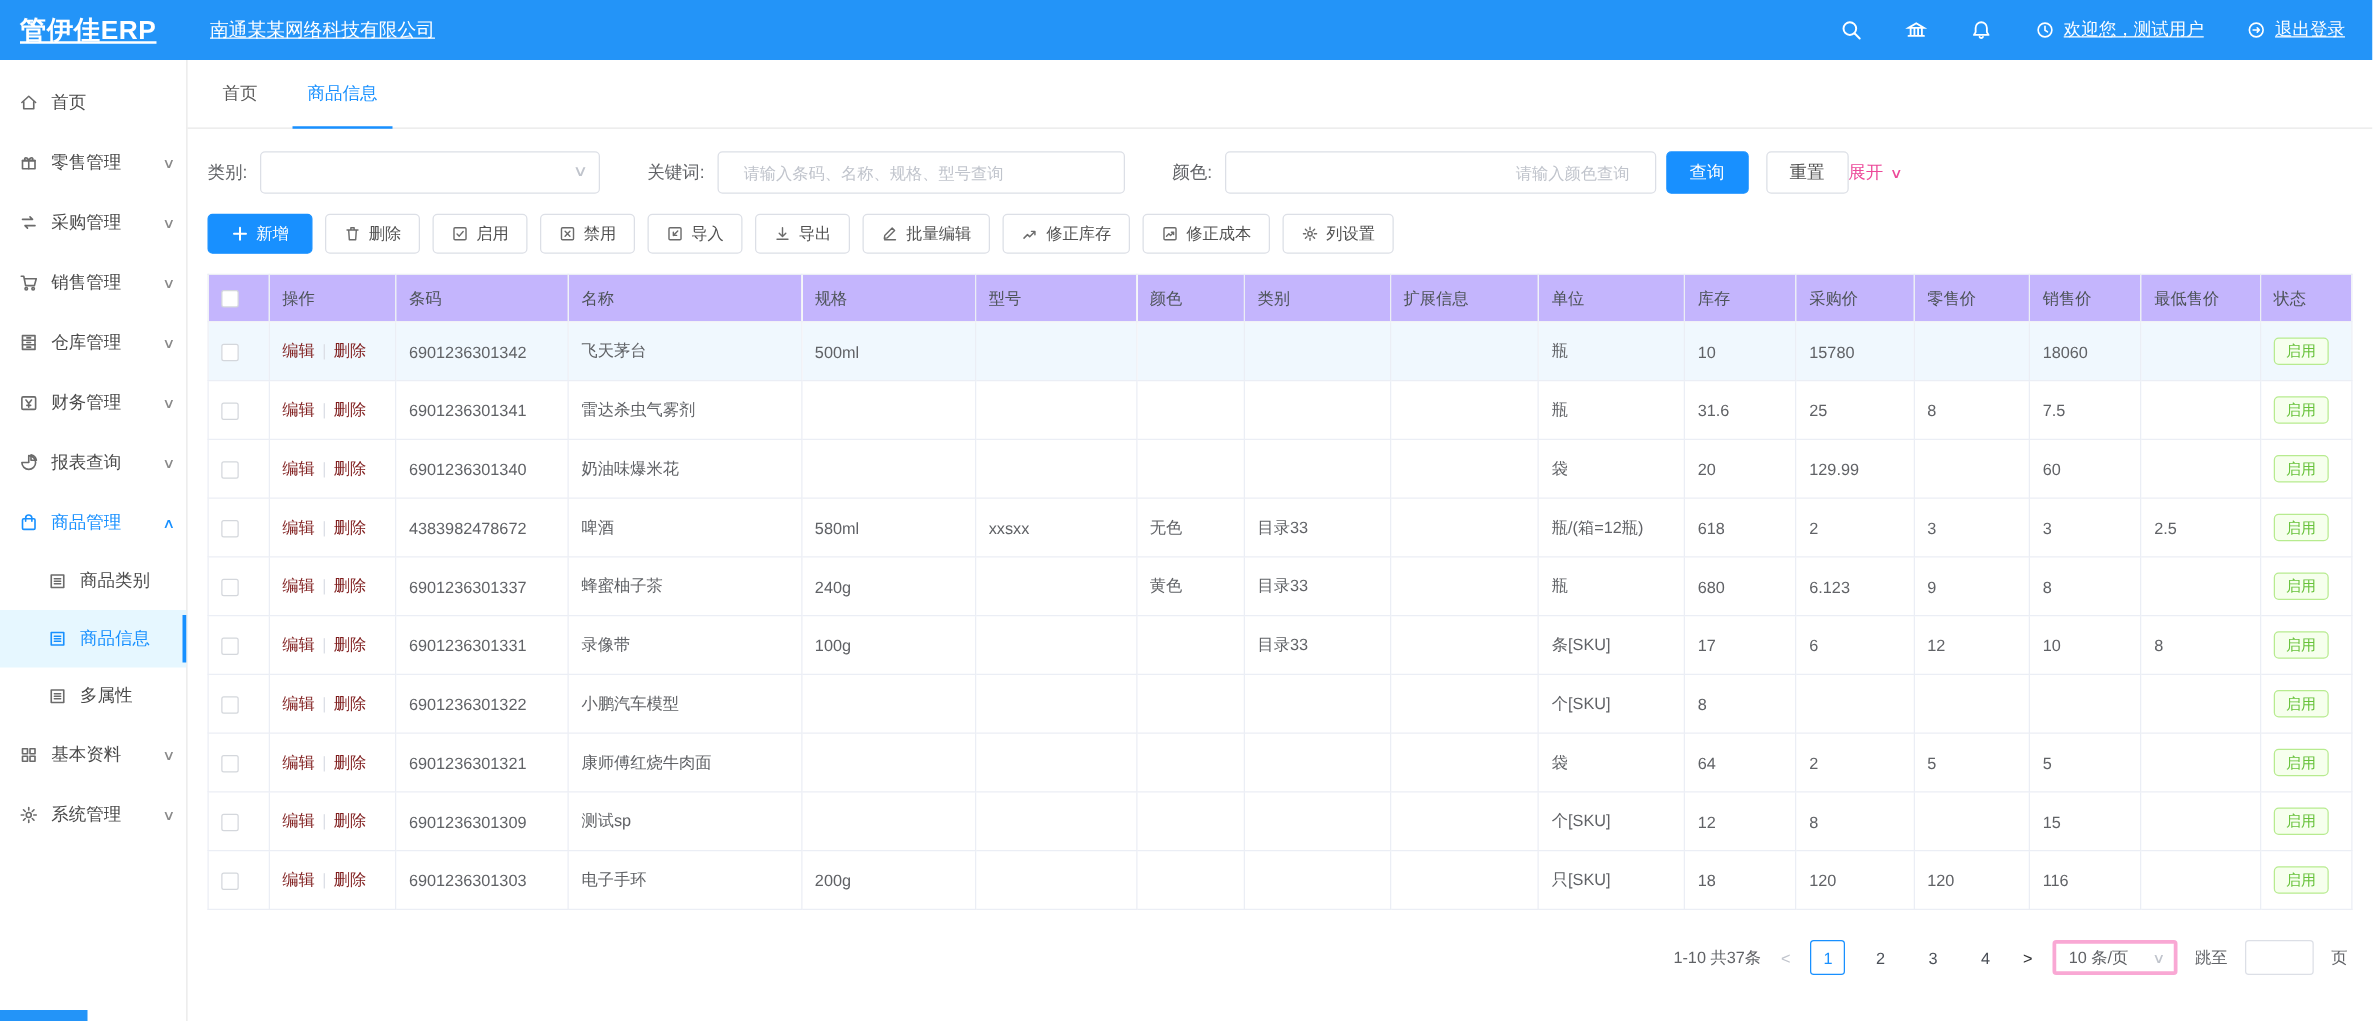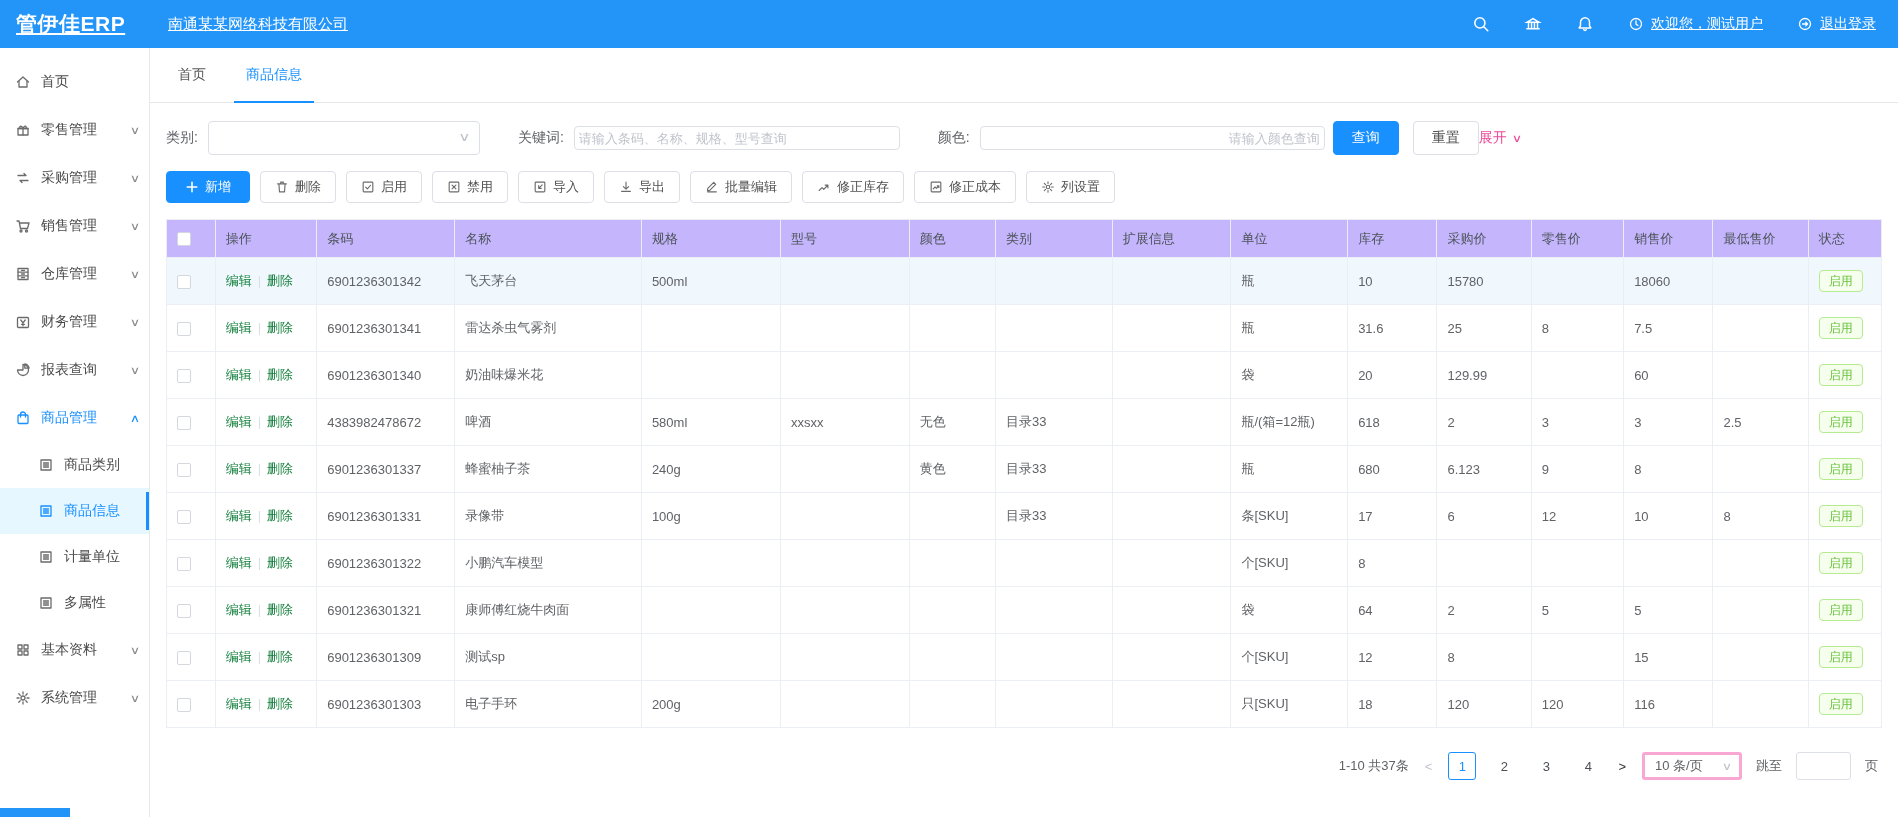--- a/index.html
+++ b/index.html
@@ -43,21 +43,21 @@
   .tab.act { color:#1890ff; }
   .tab.act::after { content:""; position:absolute; left:4px; right:4px; bottom:-1px; height:2px; background:#1890ff; }
 
   
   .content { padding:18px 16px 0 16px; }
 
   .filter-row { display:flex; align-items:center; font-size:14px; color:#606266; }
   .f-label { margin-right:10px; white-space:nowrap;text-align:right; }
   .select { width:272px; height:34px; border:1px solid #dcdfe6; border-radius:4px; background:#fff; position:relative; cursor:pointer; margin-right:38px; }
   .select .chev { position:absolute; right:10px; top:8px; color:#c0c4cc; font-size:12px; transform:scaleX(1.4); }
-  .f-input { height:24px; border:1px solid #dcdfe6; border-radius:4px; padding:0 4px; font-size:13px; color:#333; font-family:inherit; outline:none; }
+  .f-input { height:34px; border:1px solid #dcdfe6; border-radius:4px; padding:0 20px; font-size:13px; color:#333; font-family:inherit; outline:none; }
   .f-input::placeholder { color:#c0c4cc; }
   .kw { width:326px; margin-right:38px; }
   .clr { width:345px; margin-right:8px;text-align:right; }
   .btn { height:34px; padding:0 18px; border:1px solid #dcdfe6; border-radius:4px; background:#fff; font-size:14px; color:#515151; cursor:pointer; font-family:inherit; }
   .btn.primary { background:#1890ff; border-color:#1890ff; color:#fff; margin-right:14px; }
   .expand { color:#ec4899; font-size:14px; cursor:pointer; text-decoration:none; white-space:nowrap; }
   .expand .chev { font-size:11px; transform:scaleX(1.3); display:inline-block; margin-left:2px; }
 
   .toolbar { display:flex; align-items:center; gap:10px; margin-top:16px; }
   .t-btn { height:32px; padding:0 14px; border:1px solid #dcdfe6; border-radius:4px; background:#fff; font-size:13px; color:#515151; cursor:pointer; display:inline-flex; align-items:center; gap:6px; font-family:inherit; }
@@ -66,21 +66,21 @@
   .t-btn.primary { background:#1890ff; border-color:#1890ff; color:#fff; padding:0 18px; }
   .t-btn.primary .icn { color:#fff; }
 
   
   table { width:100%; border-collapse:collapse; table-layout:fixed; margin-top:16px; font-size:13px; }
   th, td { border:1px solid #ebeef5; padding:0 10px; text-align:left; white-space:nowrap; overflow:hidden; }
   th { height:38px; color:#4d5358; font-weight:500; background:#c4b5fd; }
   td { height:47px; color:#606266; }
   tr.hl td { background:#f0f8fe; }
   .cb { width:14px; height:14px; border:1px solid #d4d7dc; border-radius:2px; background:#fff; display:inline-block; vertical-align:middle; cursor:pointer; }
-  .lnk { color:#15803d; cursor:pointer; text-decoration:none; }
+  .lnk { color:#7f1d1d; cursor:pointer; text-decoration:none; }
   .sep { color:#dcdfe6; margin:0 6px; }
   .badge { display:inline-block; padding:4px 9px; font-size:12px; color:#67c23a; background:#f6ffed; border:1px solid #b7eb8f; border-radius:4px; line-height:1; }
 
   
   .pager { display:flex; align-items:center; justify-content:flex-end; gap:14px; margin-top:24px; font-size:13px; color:#606266; padding-right:4px; }
   .pg-arrow { color:#303133; cursor:pointer; font-size:13px; padding:0 2px; }
   .pg-arrow.disabled { color:#c0c4cc; }
   .pg-num { min-width:28px; height:28px; display:inline-flex; align-items:center; justify-content:center; cursor:pointer; color:#4a4f57; border-radius:3px; }
   .pg-num.cur { border:1px solid #1890ff; color:#1890ff; }
   .pg-size { height:28px; min-width:100px; border:3px solid #f9a8d4; border-radius:3px; display:inline-flex; align-items:center; padding:0 24px 0 10px; position:relative; color:#606266; cursor:pointer; }
@@ -235,29 +235,20 @@
           </span>
           <span class="s-lab">商品信息</span>
         </div>
         <div class="s-item sub">
           <span class="icn">
             <svg viewBox="0 0 16 16" fill="none" stroke="currentColor" stroke-width="1.3" stroke-linecap="round" stroke-linejoin="round">
               <rect x="3" y="3" width="10" height="10"></rect>
               <path d="M5.5 6h5M5.5 8h5M5.5 10h5"></path>
             </svg>
           </span>
-          <span class="s-lab">计量单位</span>
-        </div>
-        <div class="s-item sub">
-          <span class="icn">
-            <svg viewBox="0 0 16 16" fill="none" stroke="currentColor" stroke-width="1.3" stroke-linecap="round" stroke-linejoin="round">
-              <rect x="3" y="3" width="10" height="10"></rect>
-              <path d="M5.5 6h5M5.5 8h5M5.5 10h5"></path>
-            </svg>
-          </span>
           <span class="s-lab">多属性</span>
         </div>
         <div class="s-item">
           <span class="icn">
             <svg viewBox="0 0 16 16" fill="none" stroke="currentColor" stroke-width="1.3" stroke-linecap="round" stroke-linejoin="round">
               <rect x="3" y="3" width="4" height="4"></rect>
               <rect x="9" y="3" width="4" height="4"></rect>
               <rect x="3" y="9" width="4" height="4"></rect>
               <rect x="9" y="9" width="4" height="4"></rect>
             </svg>

